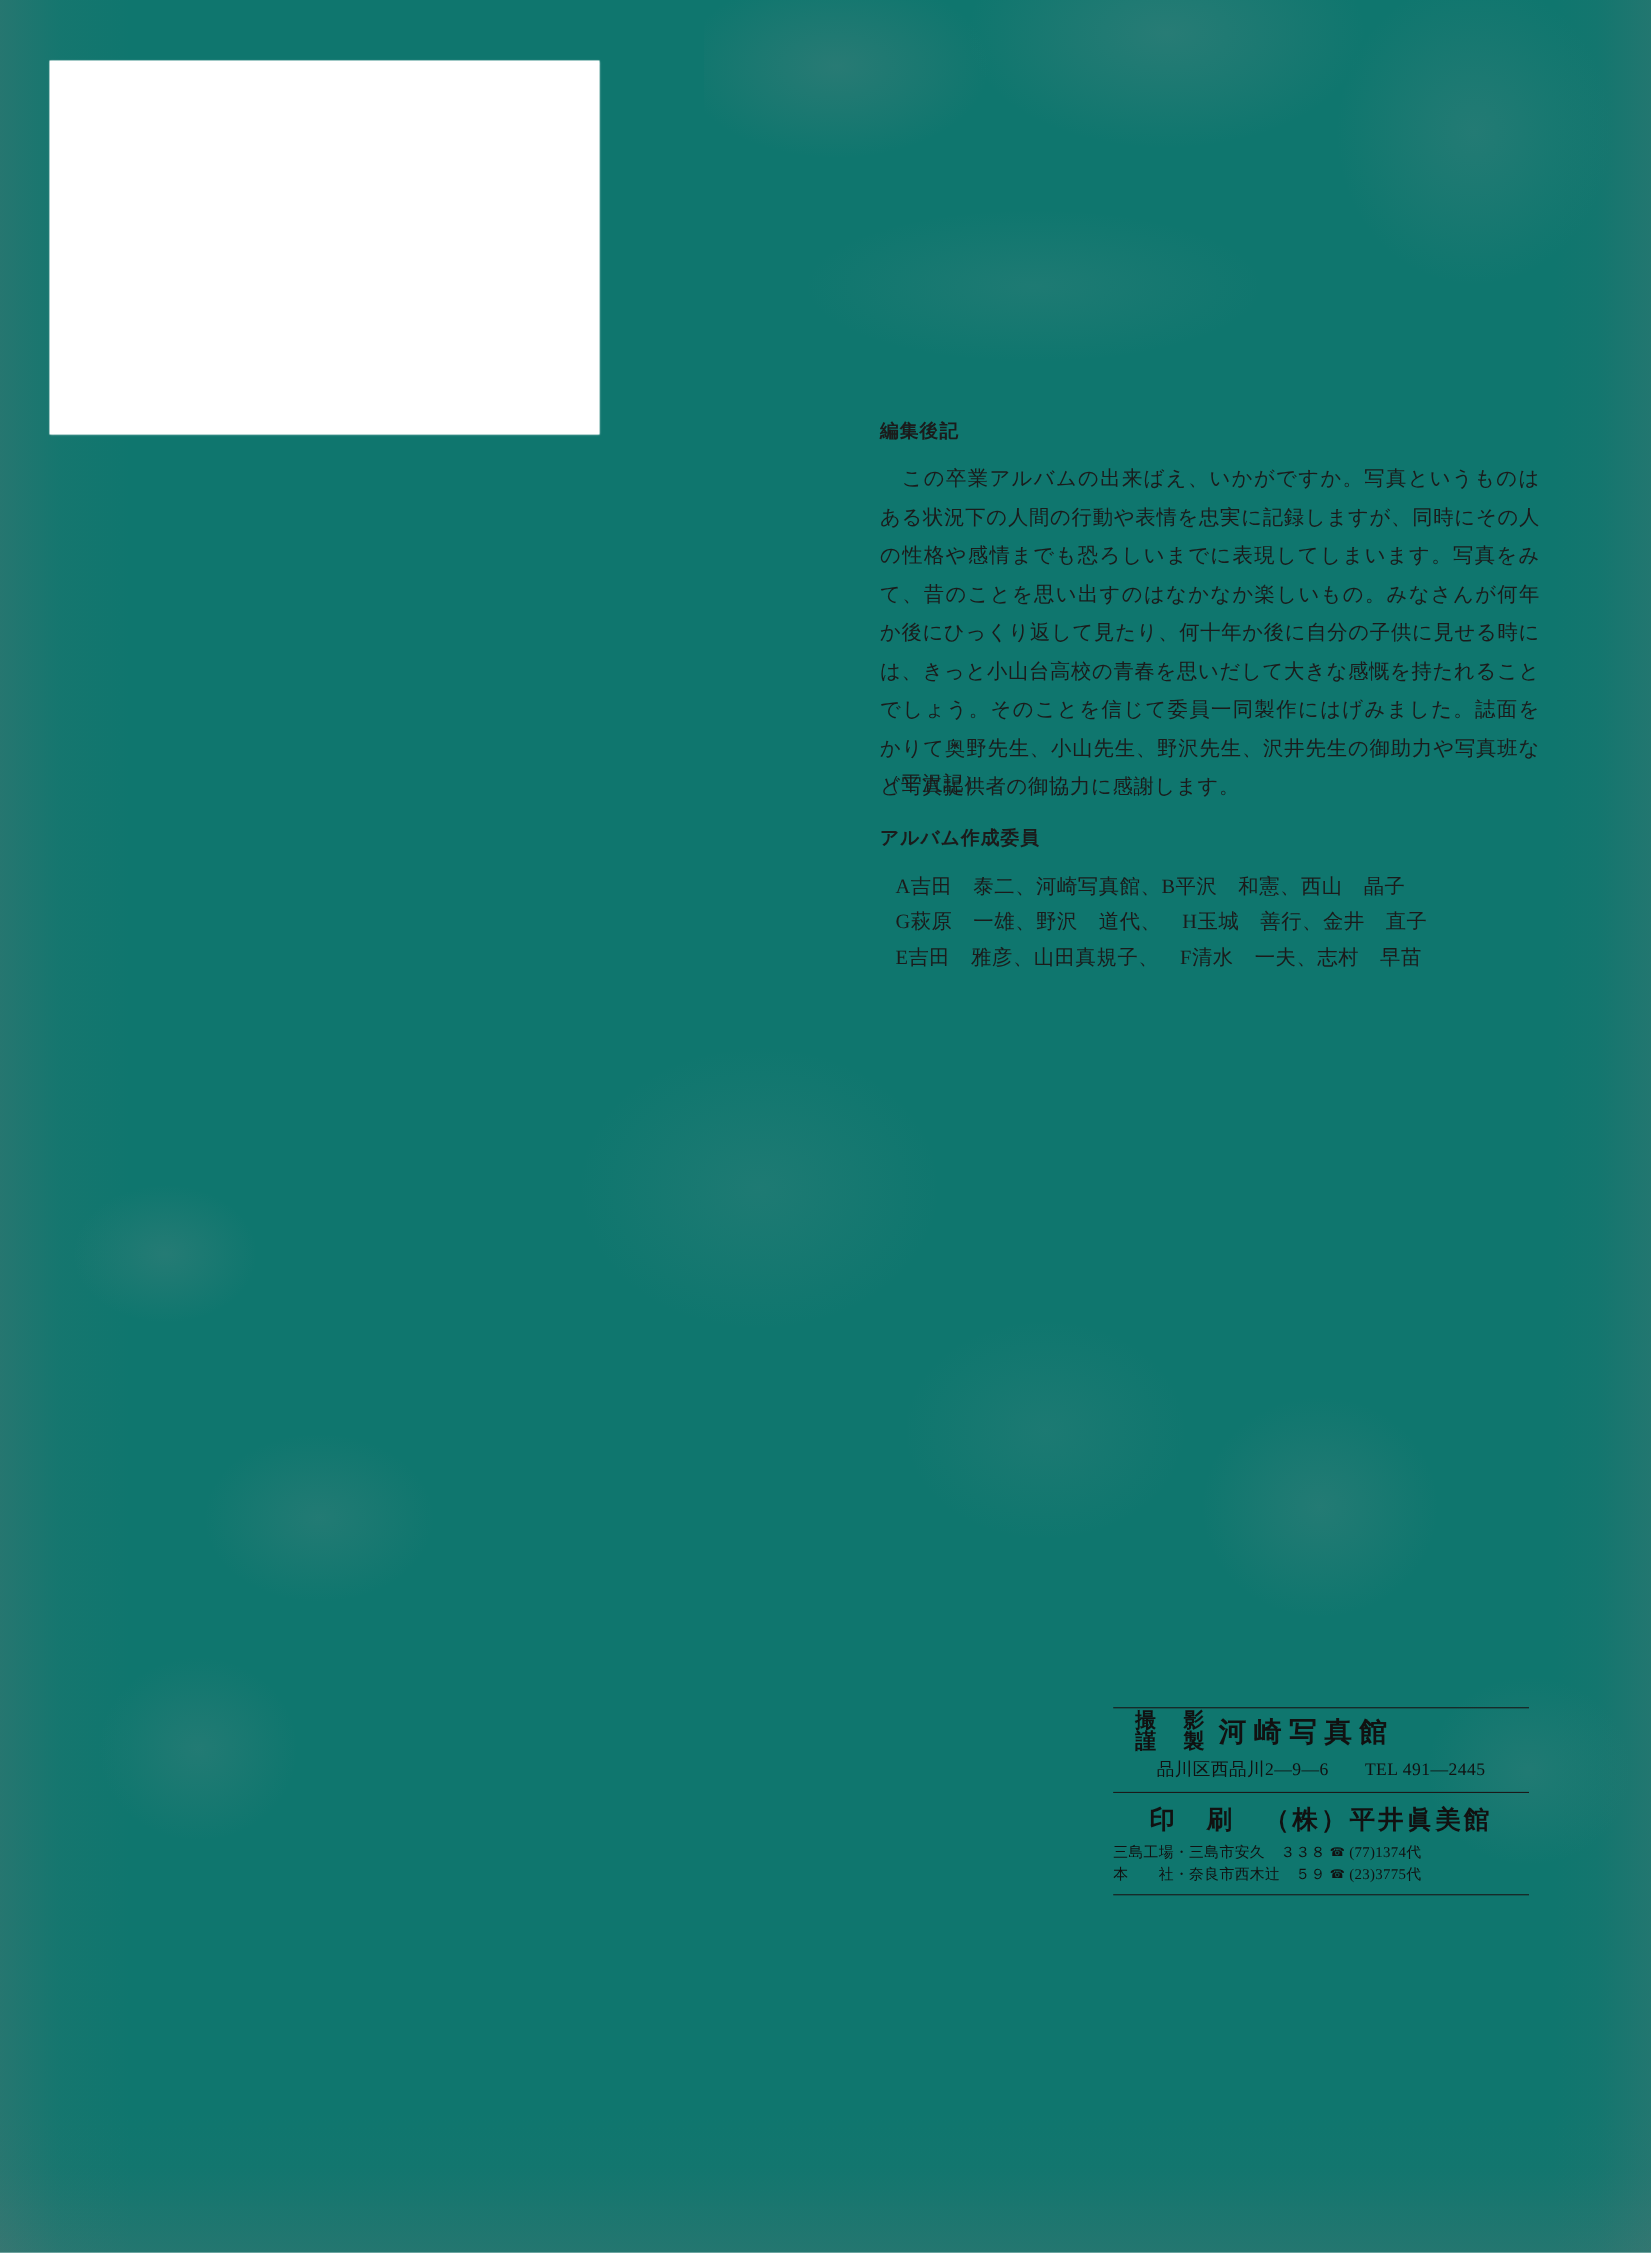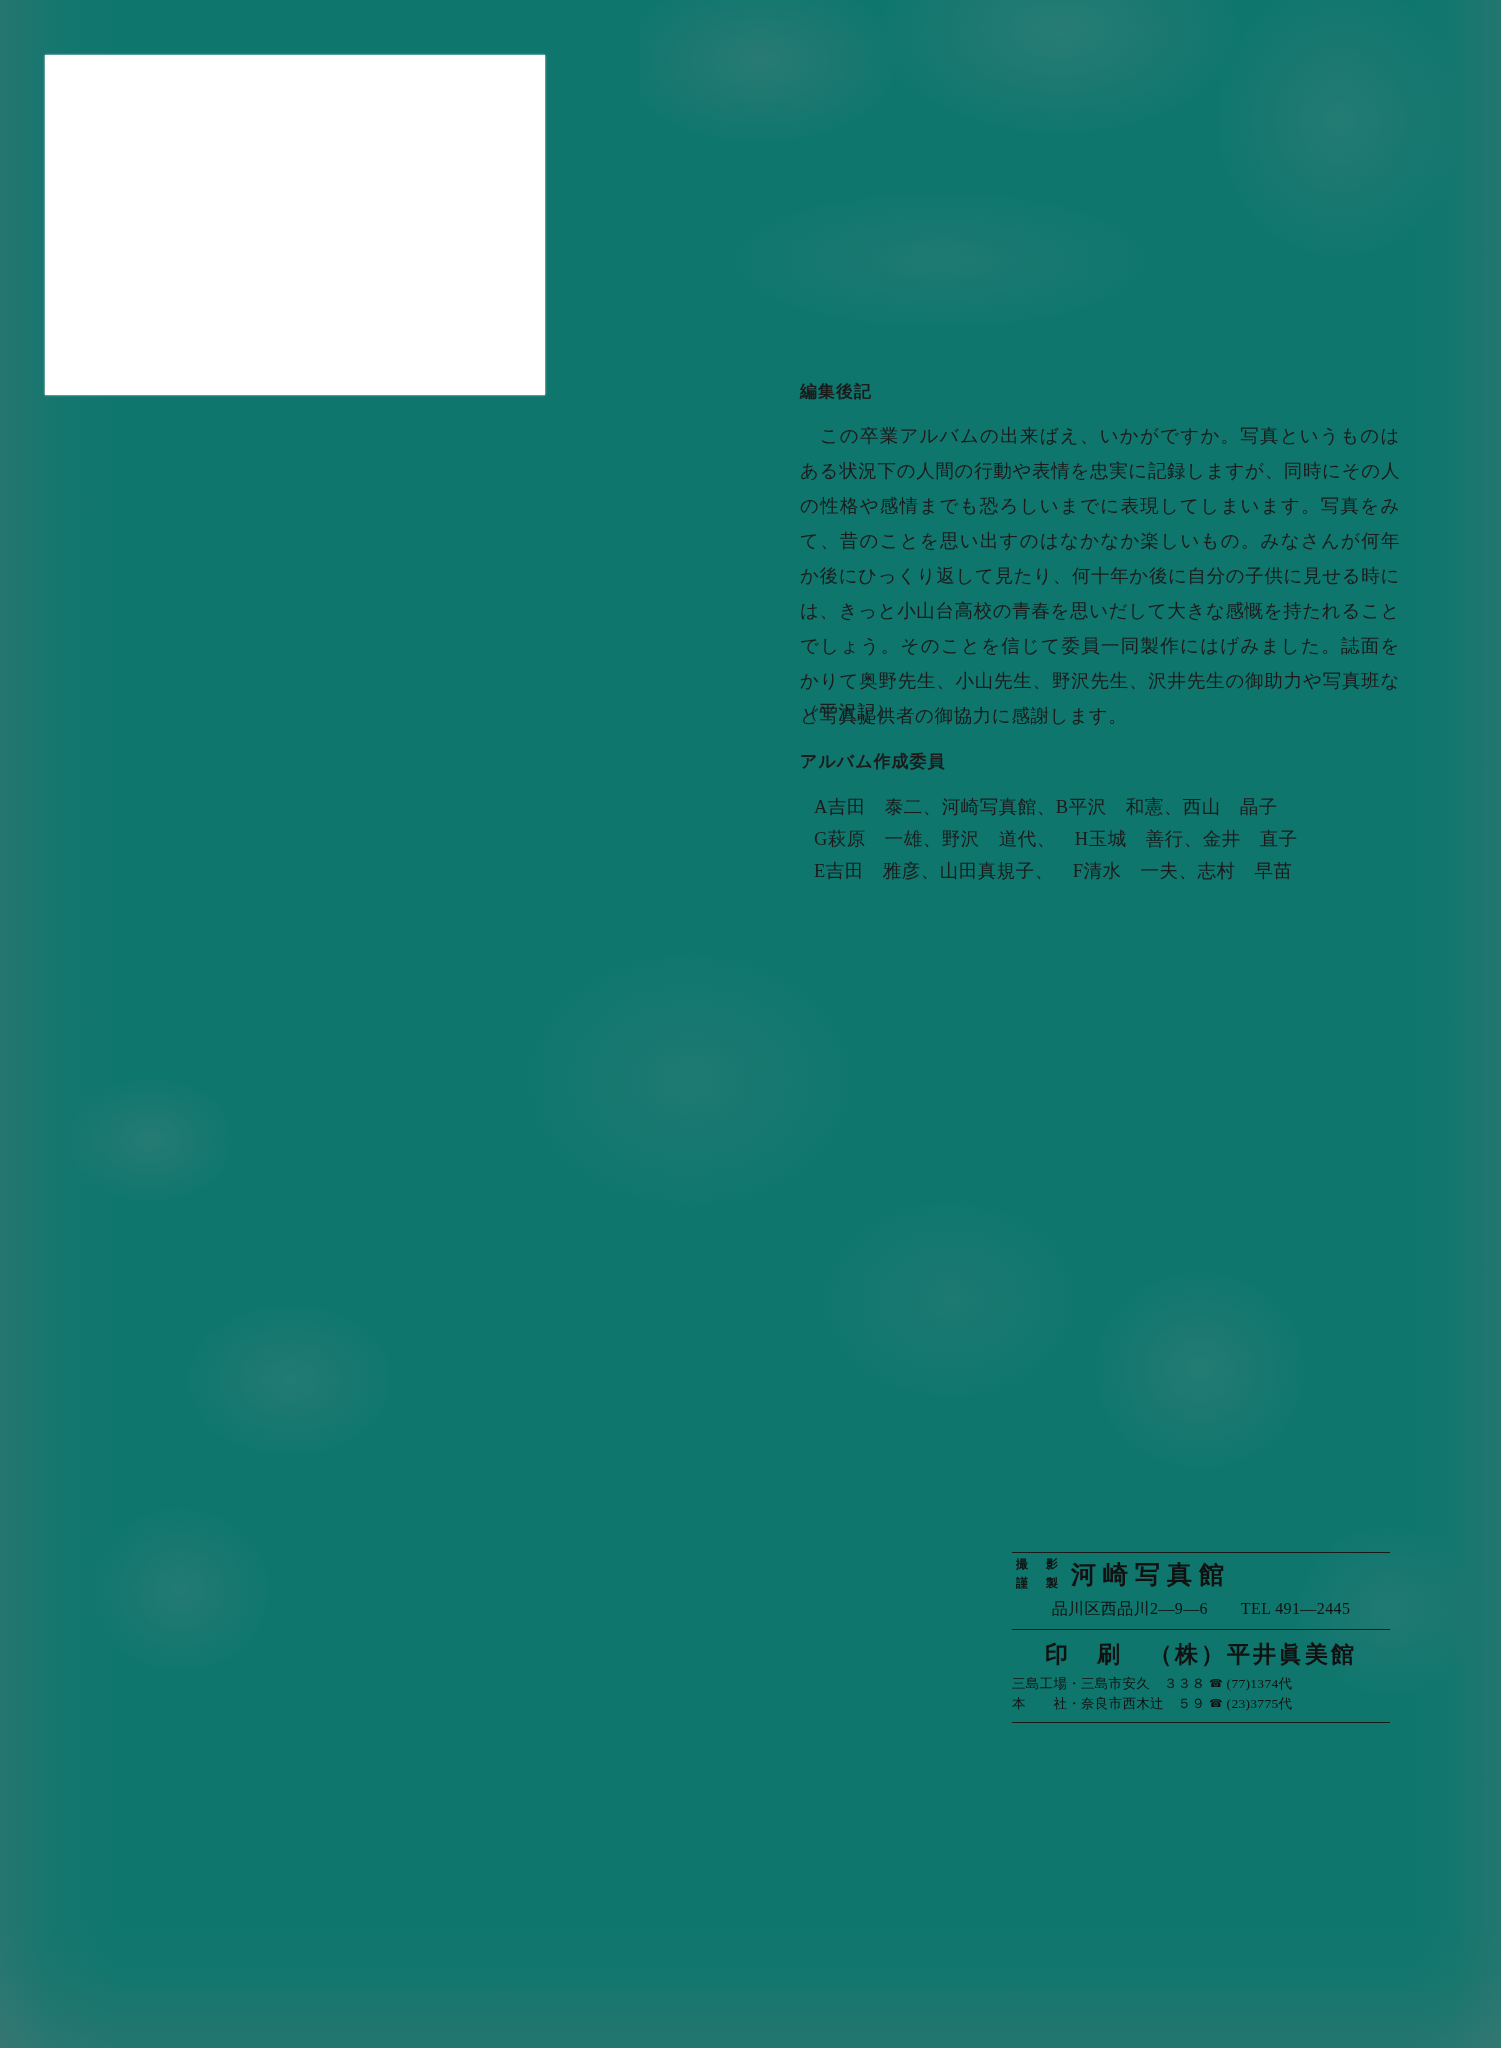--- a/index.html
+++ b/index.html
@@ -136,25 +136,26 @@
     font-size: 17px;
     padding: 9px 4px 4px 4px;
     letter-spacing: 0.5px;
   }
   .studio-row {
     display: flex;
     align-items: center;
     padding: 2px 4px 4px 4px;
   }
   .studio-labels {
-    font-size: 12px;
+    font-size: 19px;
     line-height: 19px;
     letter-spacing: 3px;
     font-weight: bold;
     padding-right: 10px;
+    margin-left: 16px;
   }
   .studio-name {
     font-size: 25px;
     font-weight: bold;
     letter-spacing: 7px;
   }
   .addr-line {
     font-size: 16px;
     letter-spacing: 0.4px;
     padding: 2px 4px 9px 4px;

